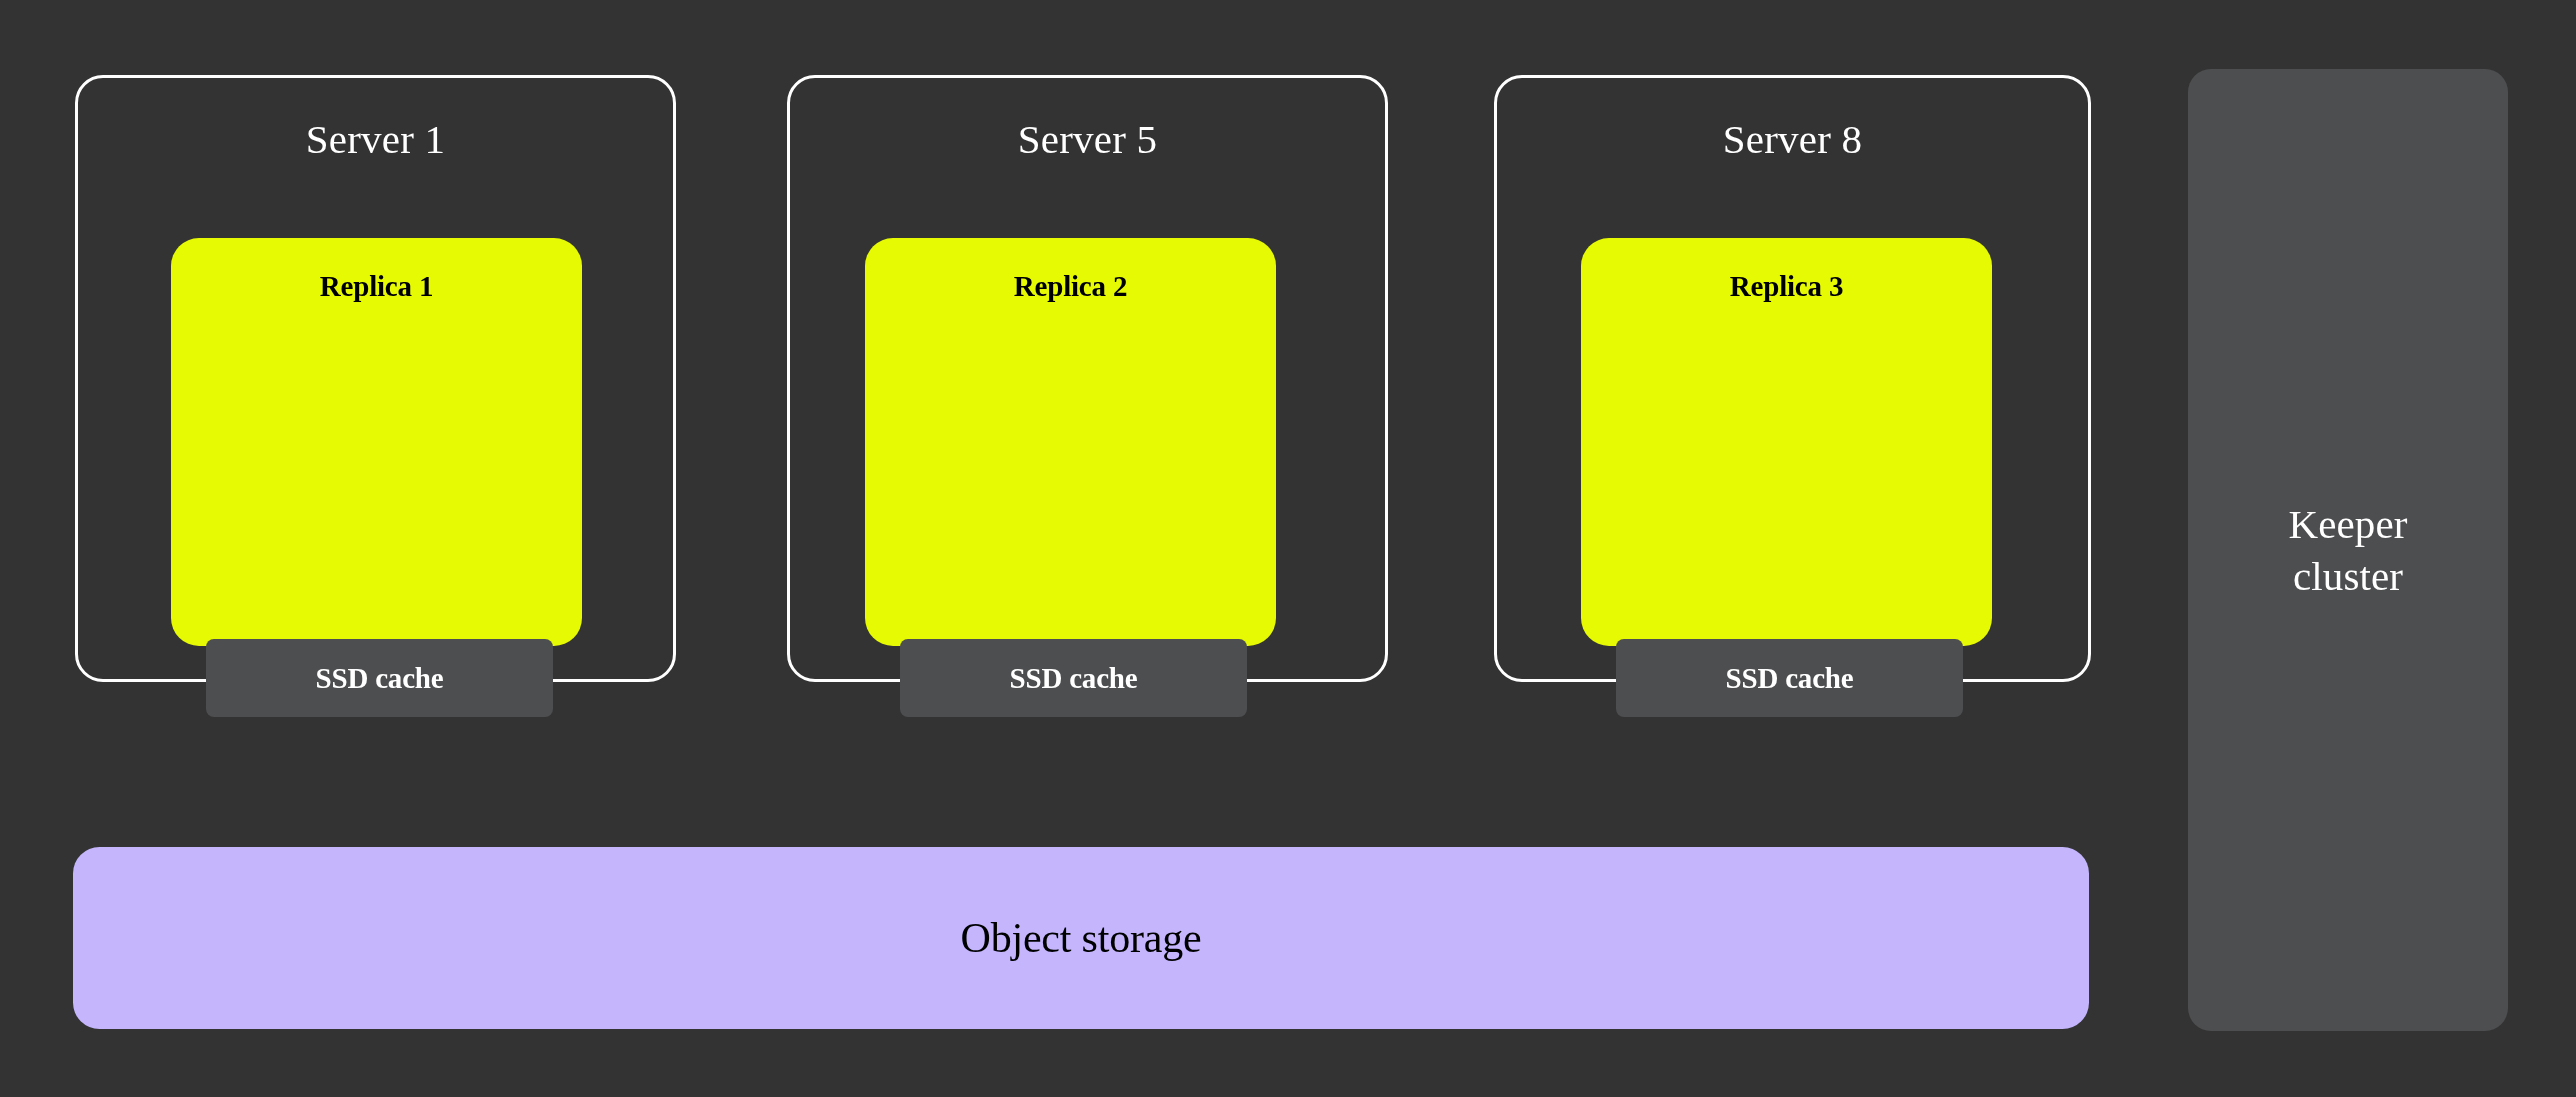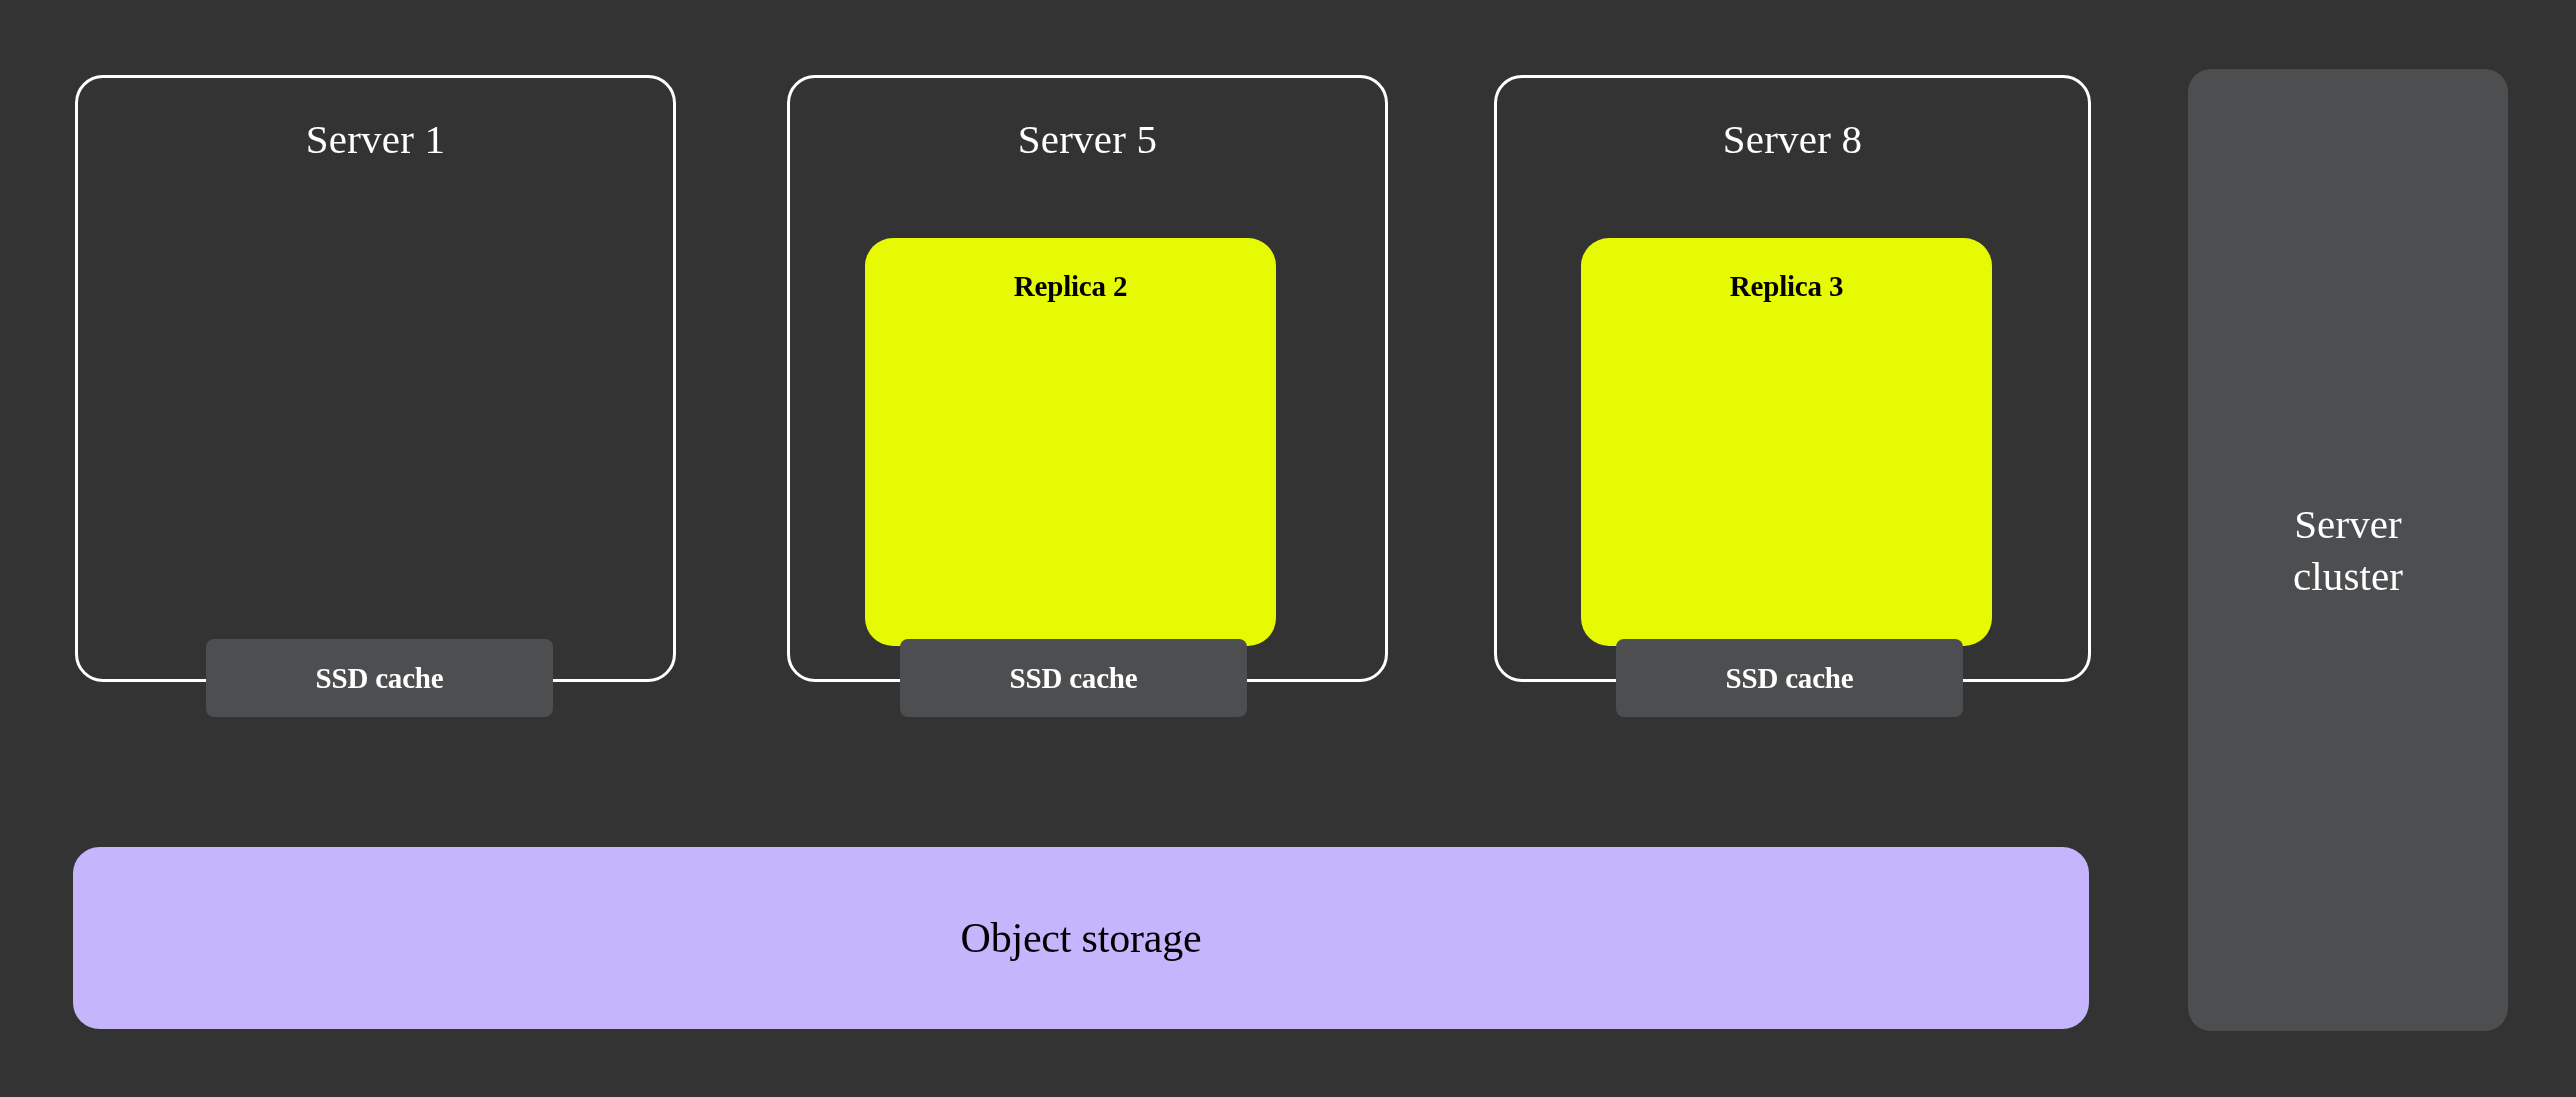--- a/index.html
+++ b/index.html
@@ -132,20 +132,23 @@
   }
 </style>
 </head>
 <body>
 
 <div id="canvas">
 
   <div class="server-card" style="left:75px; width:601px;">
     <div class="server-title">Server 1</div>
   </div>
+  <div class="replica-box" style="left:171px; width:411px; background:#e6fa04;">
+    <div class="replica-label">Replica 1</div>
+  </div>
   <div class="ssd-cache" style="left:206px; width:347px; background:#4d4e50;">
     <span class="ssd-cache-label">SSD cache</span>
   </div>
 
   <div class="server-card" style="left:787px; width:601px;">
     <div class="server-title">Server 5</div>
   </div>
   <div class="replica-box" style="left:865px; width:411px; background:#e6fa04;">
     <div class="replica-label">Replica 2</div>
   </div>
@@ -161,18 +164,18 @@
   </div>
   <div class="ssd-cache" style="left:1616px; width:347px; background:#4d4e50;">
     <span class="ssd-cache-label">SSD cache</span>
   </div>
 
   <div id="object-storage" style="background:#c4b5fd;">
     <span id="object-storage-label">Object storage</span>
   </div>
 
   <div id="keeper-cluster" style="background:#4d4e50;">
-    <span id="keeper-cluster-label">Server
+    <span id="keeper-cluster-label">Keeper
 cluster</span>
   </div>
 
 </div>
 
 
 </body></html>

